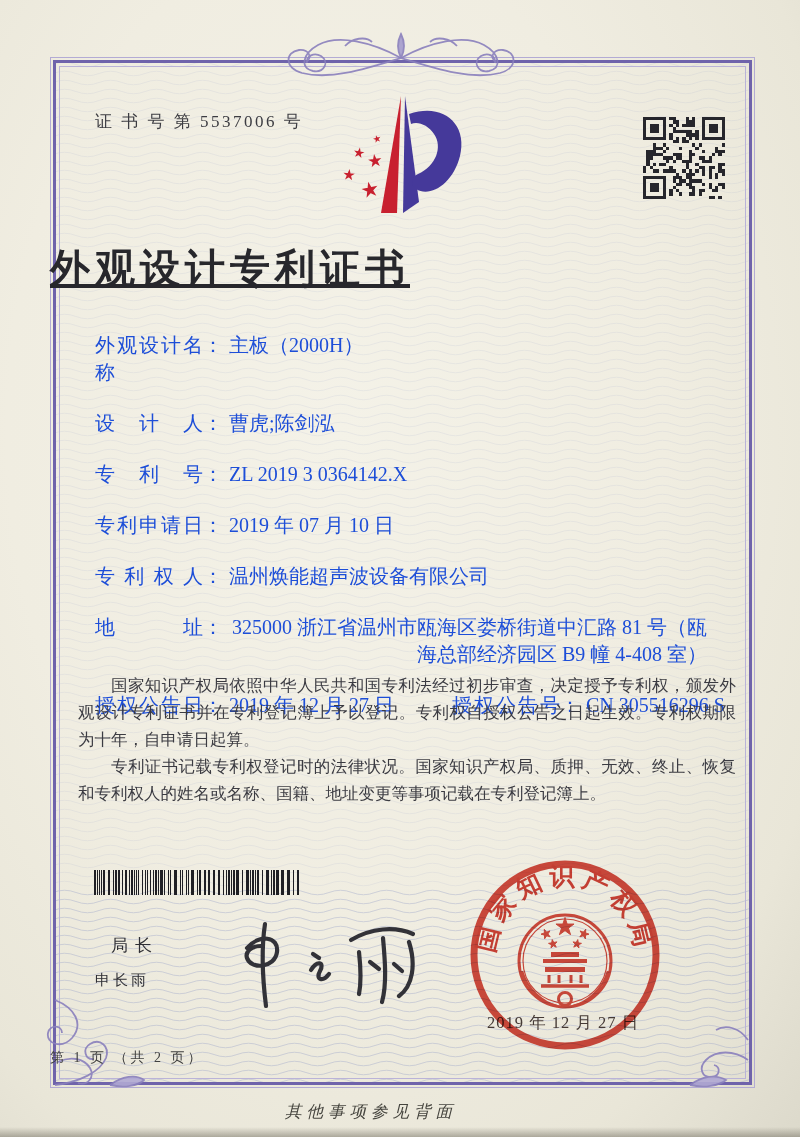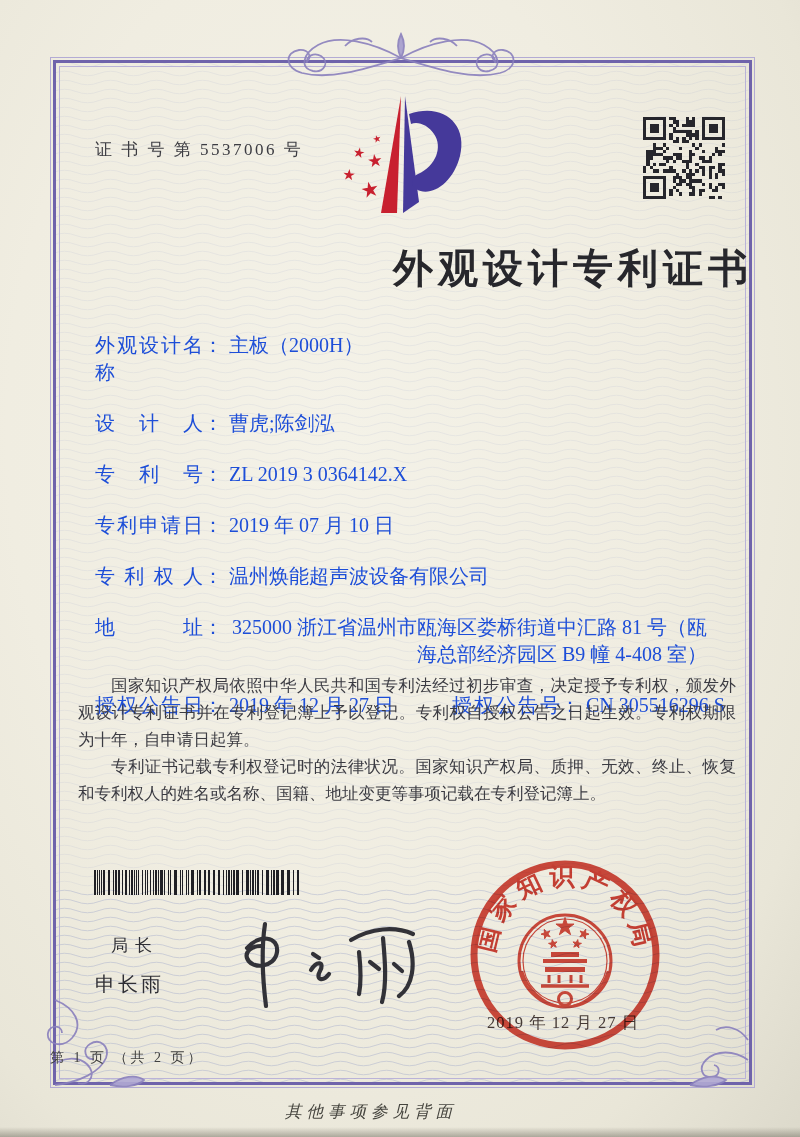--- a/index.html
+++ b/index.html
@@ -12,44 +12,44 @@
 
   
   .frame{position:absolute;left:50px;top:57px;width:703px;height:1029px;
     border:1px solid #b3abd4;}
   .frame::before{content:"";position:absolute;inset:2px;border:3px solid #6f63ab;}
   .frame::after{content:"";position:absolute;inset:8px;border:1px solid #bab3d8;}
   .waves{position:absolute;left:53px;top:60px;width:697px;height:1023px;pointer-events:none;}
   .ornaments{position:absolute;inset:0;pointer-events:none;}
 
   
-  .cert-number{position:absolute;left:95px;top:110px;font-size:17px;letter-spacing:2.5px;color:#3c3c42;margin-top:28px;}
+  .cert-number{position:absolute;left:95px;top:110px;font-size:17px;letter-spacing:2.5px;color:#3c3c42;}
   .logo{position:absolute;left:330px;top:86px;width:152px;height:138px;}
   .qr{position:absolute;left:643px;top:117px;width:82px;height:82px;}
-  .title{position:absolute;left:50px;top:241px;width:703px;text-align:right;
-    font-size:40px;font-weight:600;letter-spacing:5px;color:#27272c;}
+  .title{position:absolute;left:50px;top:241px;width:703px;text-align:left;
+    font-size:40px;font-weight:600;letter-spacing:5px;color:#27272c;text-decoration:underline;}
 
   
   .fields{position:absolute;left:95px;top:332px;width:645px;font-size:20px;color:#1d4ed8;}
   .row{display:flex;align-items:flex-start;line-height:27px;margin-bottom:24px;}
   .lbl{display:inline-block;width:108px;text-align:justify;text-align-last:justify;}
   .colon{margin-right:6px;}
   .val{flex:0 1 auto;text-align:right;}
   .val-address{width:478px;}
   .pair2{margin-left:58px;display:flex;}
 
   
   .body-text{position:absolute;left:78px;top:672px;width:658px;font-size:16.5px;
     line-height:27px;color:#3b3b42;text-align:justify;}
   .body-text p{margin:0;text-indent:2em;}
 
   
   .barcode{position:absolute;left:94px;top:870px;width:208px;height:25px;}
   .signer-title{position:absolute;left:96px;top:934px;font-size:17px;letter-spacing:7px;color:#2f2f35;margin-left:15px;}
-  .signer-name{position:absolute;left:95px;top:971px;font-size:20px;letter-spacing:3px;color:#2f2f35;}
+  .signer-name{position:absolute;left:95px;top:971px;font-size:15px;letter-spacing:3px;color:#2f2f35;}
   .signature{position:absolute;left:213px;top:910px;width:225px;height:108px;}
   .seal-date{position:absolute;left:487px;top:1012px;font-size:16.5px;letter-spacing:1px;color:#453a36;z-index:4;}
   .seal{position:absolute;left:465px;top:855px;width:200px;height:200px;z-index:5;
     mix-blend-mode:multiply;opacity:.93;}
   .page-info{position:absolute;left:50px;top:1049px;width:788px;text-align:left;
     font-size:14px;letter-spacing:3px;color:#404040;}
   .back-note{position:absolute;left:285px;top:1101px;font-size:16.5px;font-style:italic;
     letter-spacing:5px;color:#45443e;}
 </style>
 </head>

